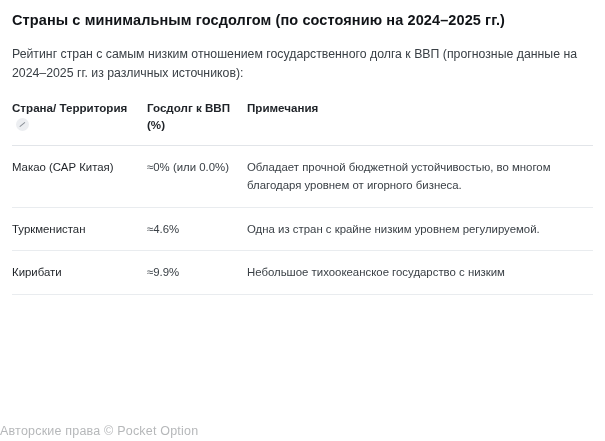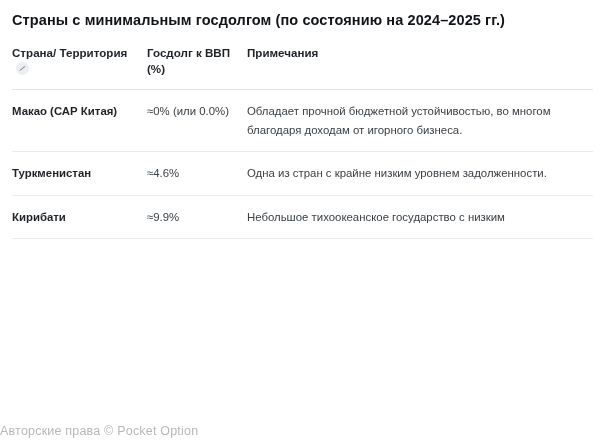--- a/index.html
+++ b/index.html
@@ -52,21 +52,21 @@
   }
   table.debt td {
     vertical-align: top;
     font-size: 11.4px;
     color: #3a4046;
     padding: 12px 8px 12px 0;
     line-height: 1.62;
     border-bottom: 1px solid #e9ecef;
   }
   table.debt td.country {
-    font-weight: bold;
+    font-weight: normal;
     color: #1f2328;
   }
   col.c-country { width: 135px; }
   col.c-value   { width: 100px; }
   col.c-notes   { width: auto; }
   .link-icon {
     display: inline-block;
     width: 13px;
     height: 13px;
     border-radius: 50%;
@@ -106,44 +106,45 @@
     pointer-events: none;
   }
 </style>
 </head>
 <body>
 
 <div class="page">
 
   <h1 class="title">Страны с минимальным госдолгом (по состоянию на 2024–2025 гг.)</h1>
 
+  <p class="intro">Рейтинг стран с самым низким отношением государственного долга к ВВП (прогнозные данные на 2024–2025 гг. из различных источников):</p>
 
   <table class="debt">
     <colgroup>
       <col class="c-country">
       <col class="c-value">
       <col class="c-notes">
     </colgroup>
     <thead>
       <tr>
         <th><span>Страна/ Территория</span><span class="link-icon"></span></th>
         <th>Госдолг к ВВП (%)</th>
         <th>Примечания</th>
       </tr>
     </thead>
     <tbody>
       <tr>
         <td class="country">Макао (САР Китая)</td>
         <td>≈0% (или 0.0%)</td>
-        <td>Обладает прочной бюджетной устойчивостью, во многом благодаря доходам от игорного бизнеса.</td>
+        <td>Обладает прочной бюджетной устойчивостью, во многом благодаря уровнем от игорного бизнеса.</td>
       </tr>
       <tr>
         <td class="country">Туркменистан</td>
         <td>≈4.6%</td>
-        <td>Одна из стран с крайне низким уровнем задолженности.</td>
+        <td>Одна из стран с крайне низким уровнем регулируемой.</td>
       </tr>
       <tr>
         <td class="country">Кирибати</td>
         <td>≈9.9%</td>
         <td>Небольшое тихоокеанское государство с низким</td>
       </tr>
     </tbody>
   </table>
 </div>
 

